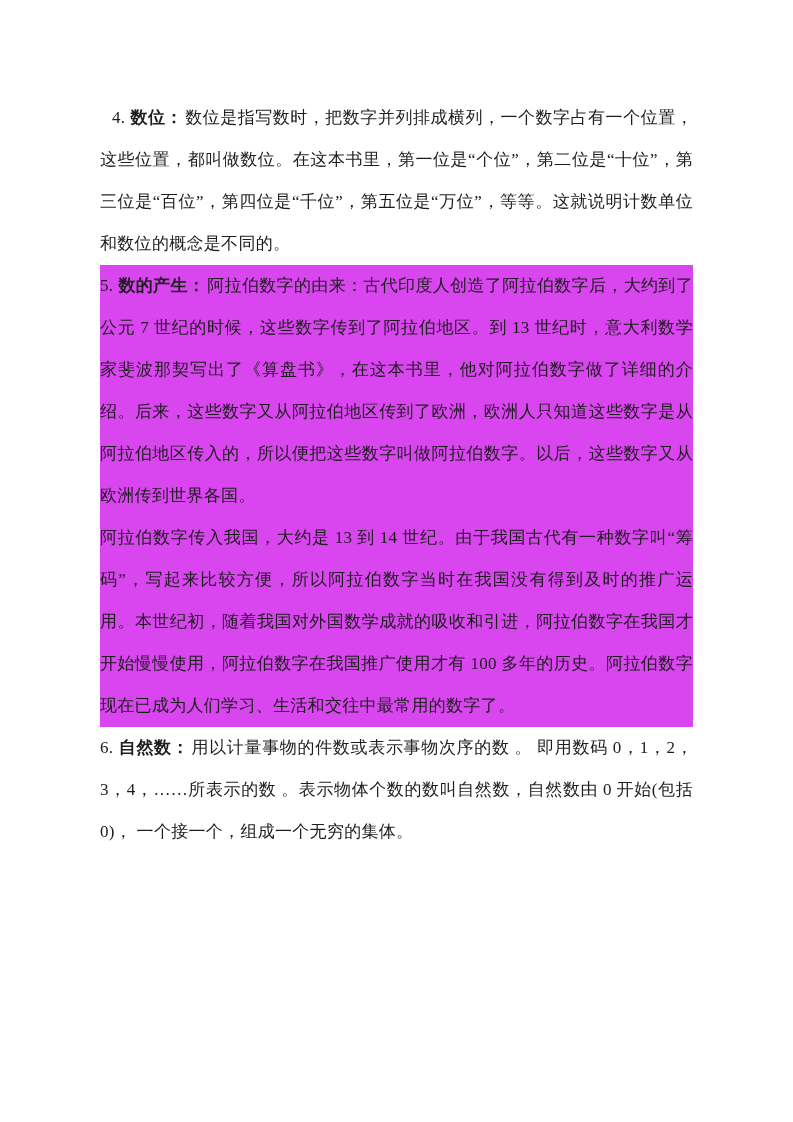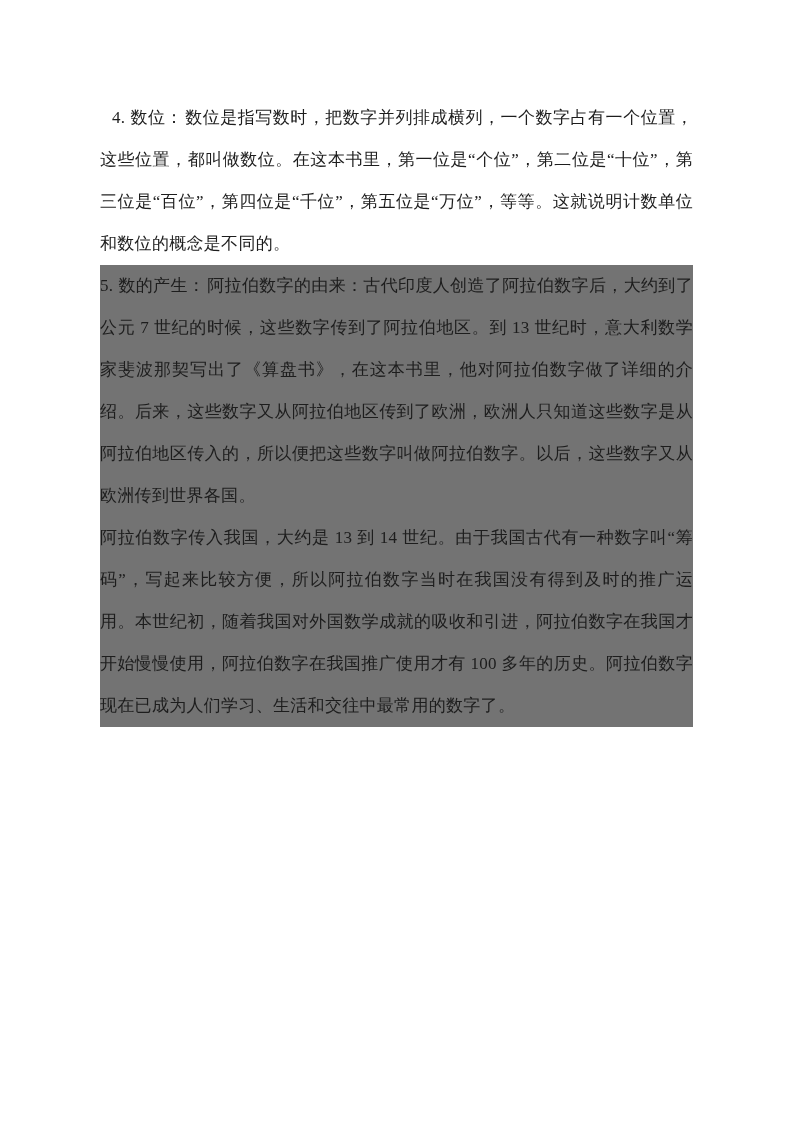--- a/index.html
+++ b/index.html
@@ -36,26 +36,26 @@
     margin: 0;
     padding: 0;
   }
   .para.indent {
     text-indent: 12px;
   }
   .num {
     margin-right: 5px;
   }
   .term {
-    font-weight: normal;
+    font-weight: bold;
     margin-right: 2px;
     margin-top: 44px;
   }
   .highlight-block {
-    background: #737373;
+    background: #d946ef;
   }
 </style>
 </head>
 <body>
 
 <div class="page">
   <div class="doc">
 
     <p class="para indent">
       <span class="num">4.</span><span class="term">数位：</span><span>数位是指写数时，把数字并列排成横列，一个数字占有一个位置，这些位置，都叫做数位。在这本书里，第一位是“个位”，第二位是“十位”，第三位是“百位”，第四位是“千位”，第五位是“万位”，等等。这就说明计数单位和数位的概念是不同的。</span>
@@ -63,15 +63,18 @@
 
     <div class="highlight-block">
       <p class="para">
         <span class="num">5.</span><span class="term">数的产生：</span><span>阿拉伯数字的由来：古代印度人创造了阿拉伯数字后，大约到了公元 7 世纪的时候，这些数字传到了阿拉伯地区。到 13 世纪时，意大利数学家斐波那契写出了《算盘书》，在这本书里，他对阿拉伯数字做了详细的介绍。后来，这些数字又从阿拉伯地区传到了欧洲，欧洲人只知道这些数字是从阿拉伯地区传入的，所以便把这些数字叫做阿拉伯数字。以后，这些数字又从欧洲传到世界各国。</span>
       </p>
       <p class="para">
         <span>阿拉伯数字传入我国，大约是 13 到 14 世纪。由于我国古代有一种数字叫“筹码”，写起来比较方便，所以阿拉伯数字当时在我国没有得到及时的推广运用。本世纪初，随着我国对外国数学成就的吸收和引进，阿拉伯数字在我国才开始慢慢使用，阿拉伯数字在我国推广使用才有 100 多年的历史。阿拉伯数字现在已成为人们学习、生活和交往中最常用的数字了。</span>
       </p>
     </div>
 
+    <p class="para">
+      <span class="num">6.</span><span class="term">自然数：</span><span>用以计量事物的件数或表示事物次序的数 。 即用数码 0，1，2，3，4，……所表示的数 。表示物体个数的数叫自然数，自然数由 0 开始(包括 0)， 一个接一个，组成一个无穷的集体。</span>
+    </p>
 
   </div>
 </div>
 
 </body></html>

